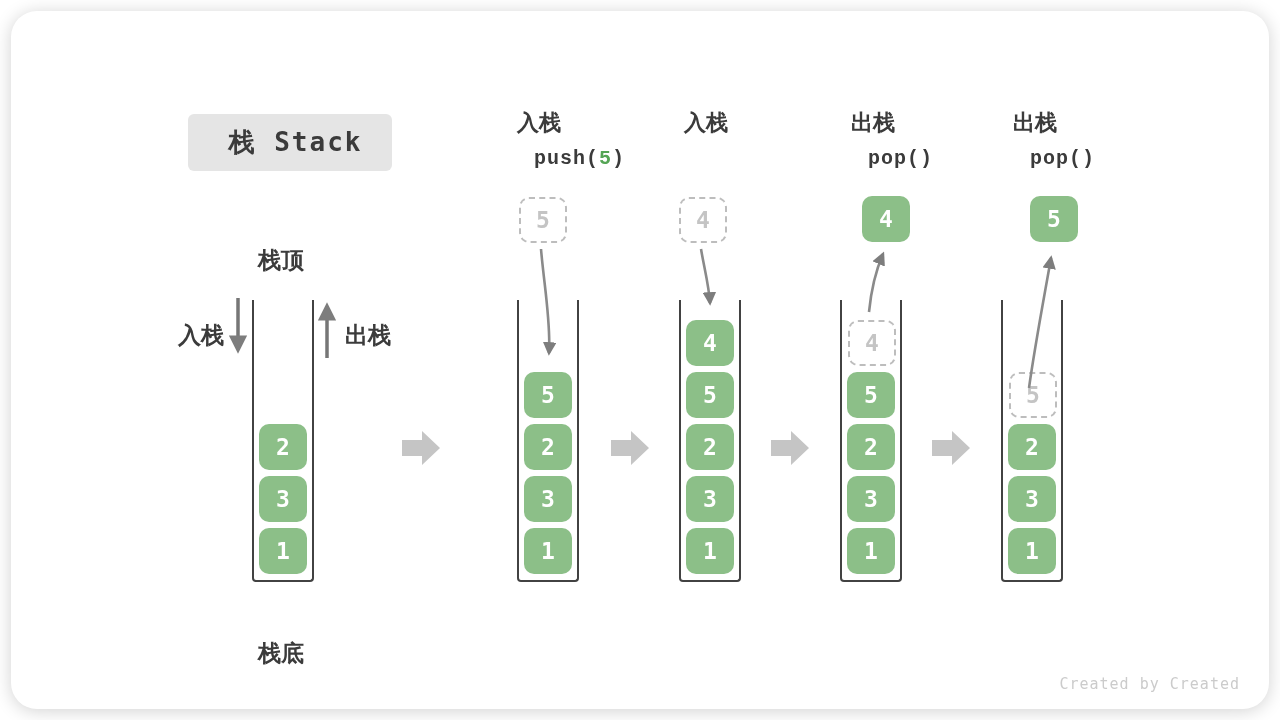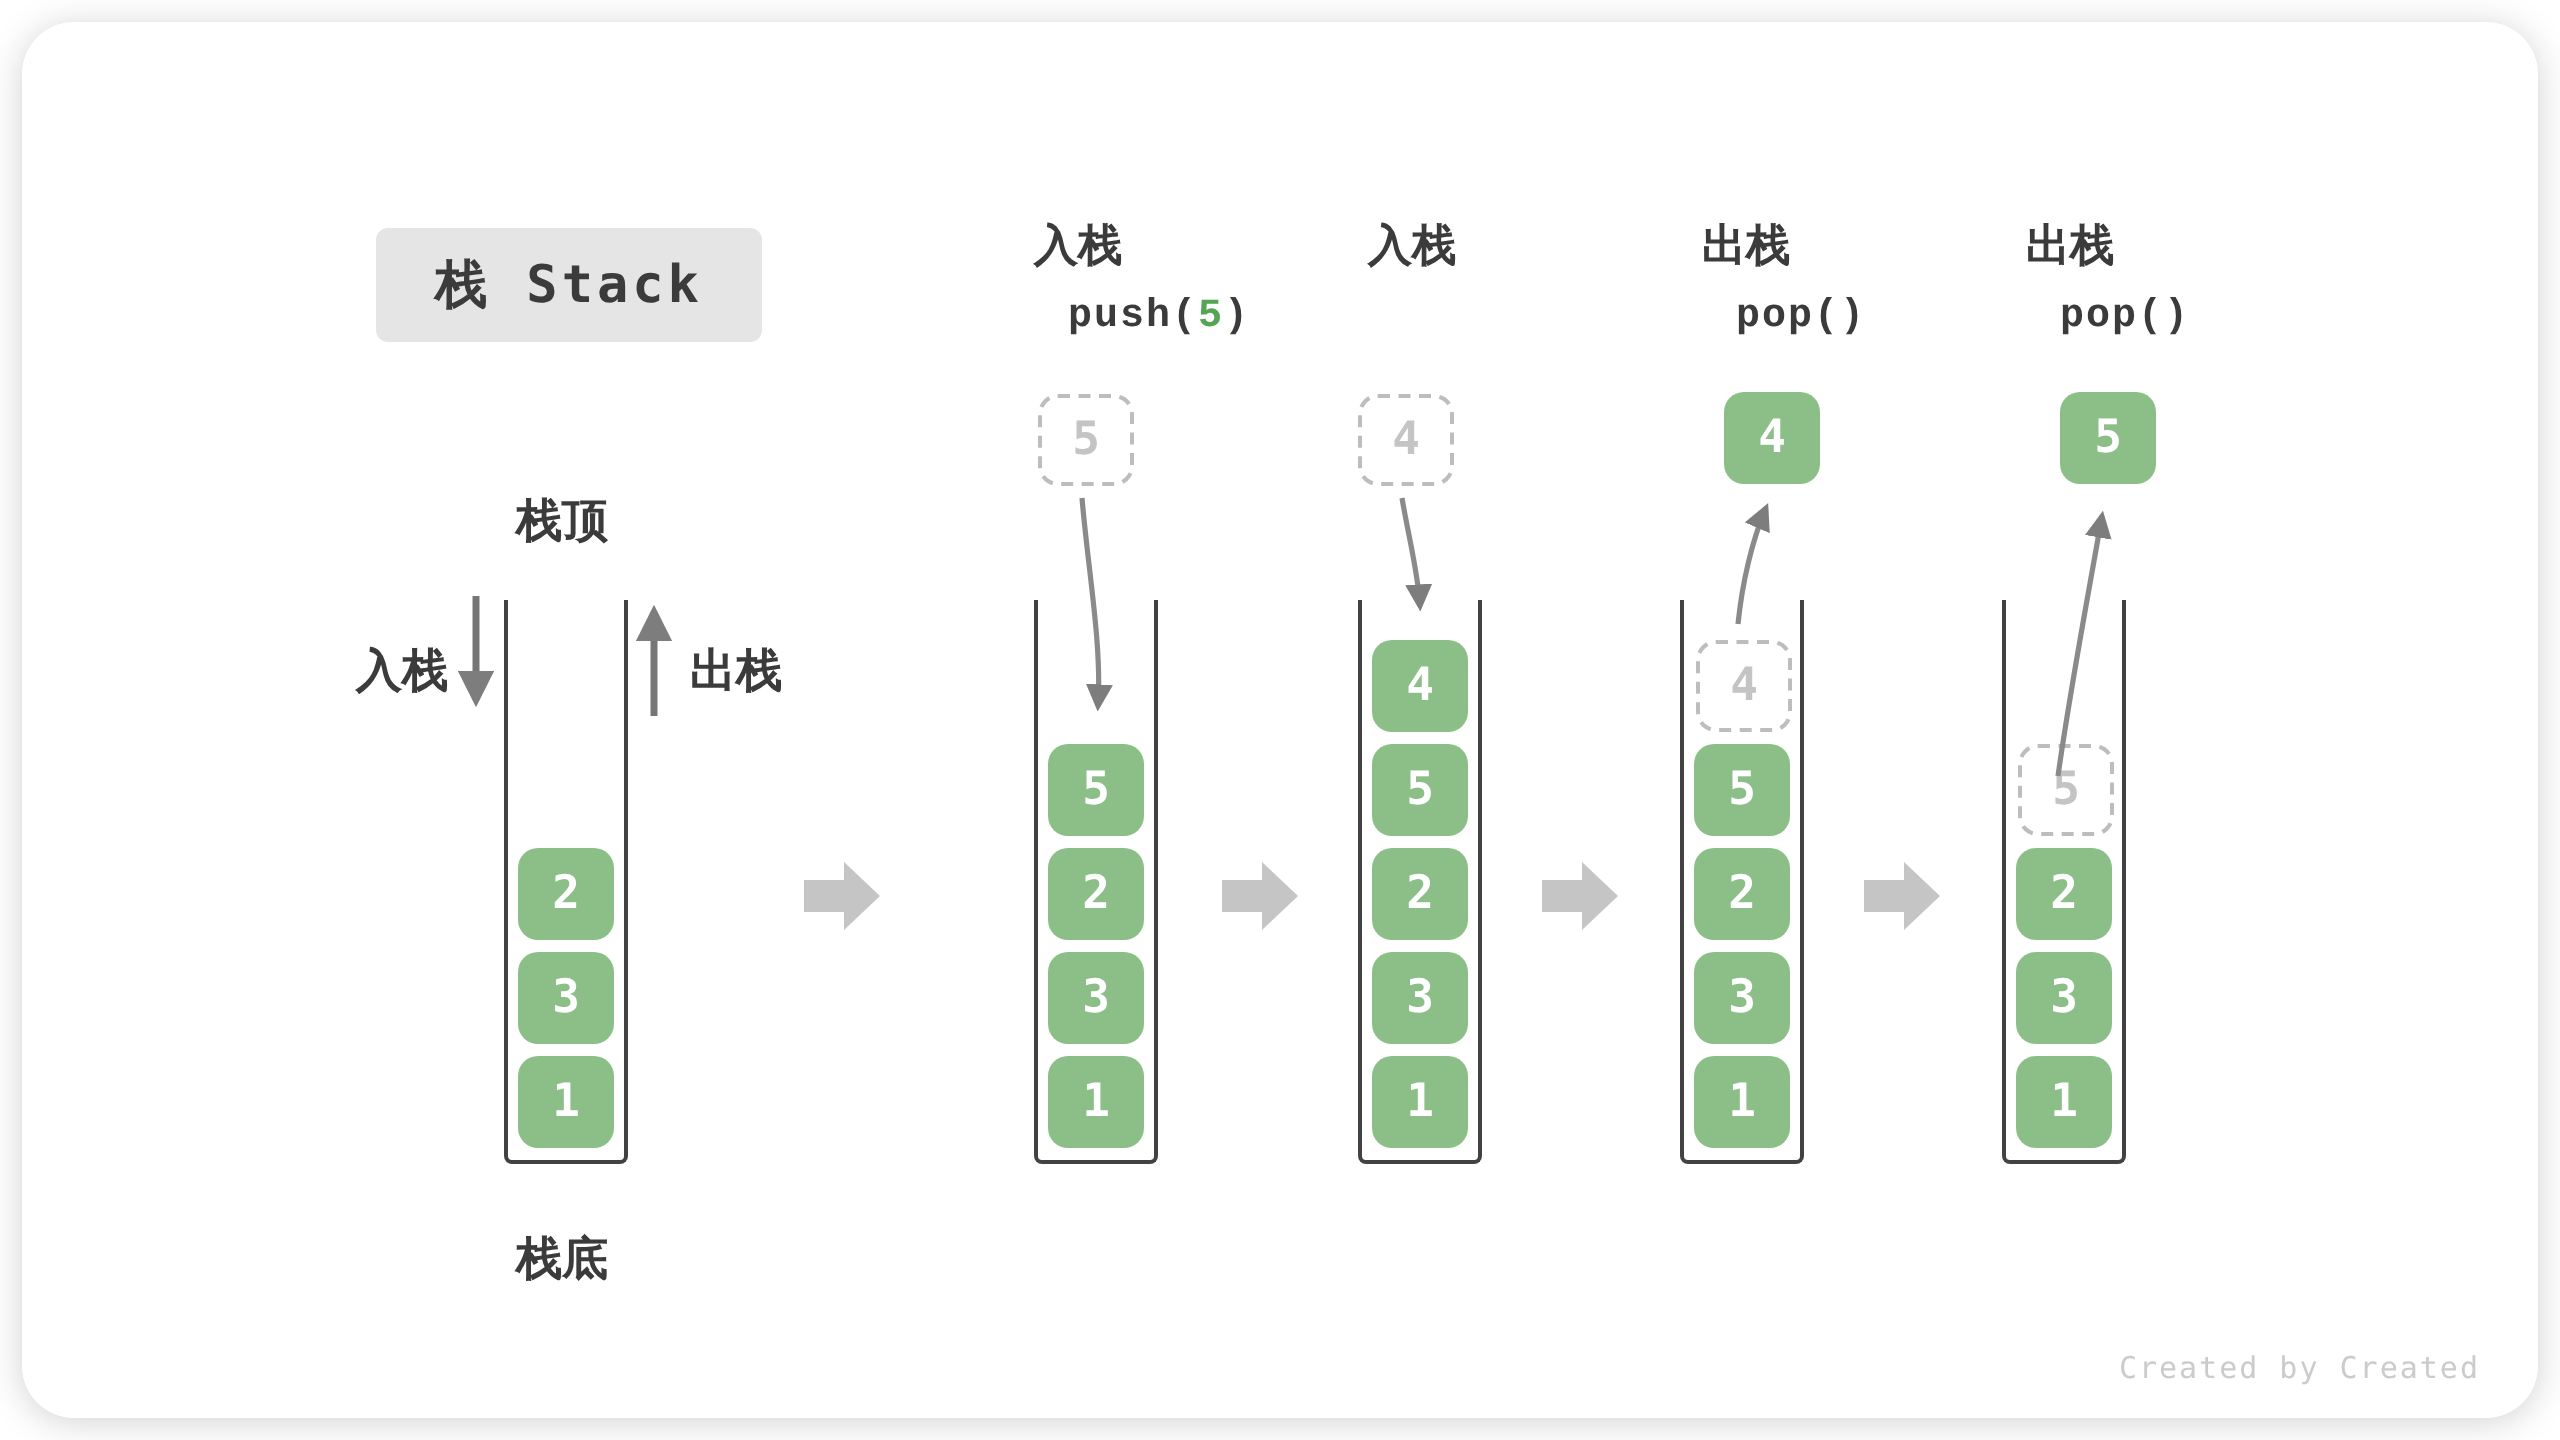--- a/index.html
+++ b/index.html
@@ -11,21 +11,21 @@
     position:absolute;left:11px;top:11px;width:1258px;height:698px;
     background:#ffffff;border-radius:26px;
     box-shadow:0 2px 18px rgba(0,0,0,0.18);
   }
   
   .title-box{
     position:absolute;left:188px;top:114px;width:193px;height:57px;
     background:#e5e5e5;border-radius:6px;
     display:flex;align-items:center;justify-content:center;
     font-family:"DejaVu Sans Mono",monospace;font-weight:bold;
-    font-size:26px;color:#3b3b3b;letter-spacing:2px;
+    font-size:26px;color:#3b3b3b;letter-spacing:2px;padding-left:11px;
   }
   
   .cjk-label{
     position:absolute;font-weight:bold;font-size:23px;color:#3b3b3b;white-space:nowrap;text-align:center;
   }
   
   .op{position:absolute;top:108px;width:150px;}
   .op .op-kind{font-weight:bold;font-size:22px;color:#3b3b3b;}
   .op .op-code{
     margin-top:9px;font-family:Liberation Mono, monospace;
@@ -57,21 +57,21 @@
   }
 </style>
 </head>
 <body>
 
 <div class="card"></div>
 
 <div class="title-box">栈 Stack</div>
 
 <div class="cjk-label" style="left:258px;top:245px;">栈顶</div>
-<div class="cjk-label" style="left:258px;top:614px;">栈底</div>
+<div class="cjk-label" style="left:258px;top:638px;">栈底</div>
 <div class="cjk-label" style="left:178px;top:320px;">入栈</div>
 <div class="cjk-label" style="left:345px;top:320px;">出栈</div>
 
 <div class="op" style="left:517px;">
   <div class="op-kind">入栈</div>
   <div class="op-code"><span>push(</span><span class="op-arg">5</span><span>)</span></div>
 </div>
 <div class="op" style="left:684px;">
   <div class="op-kind">入栈</div>
 </div>

